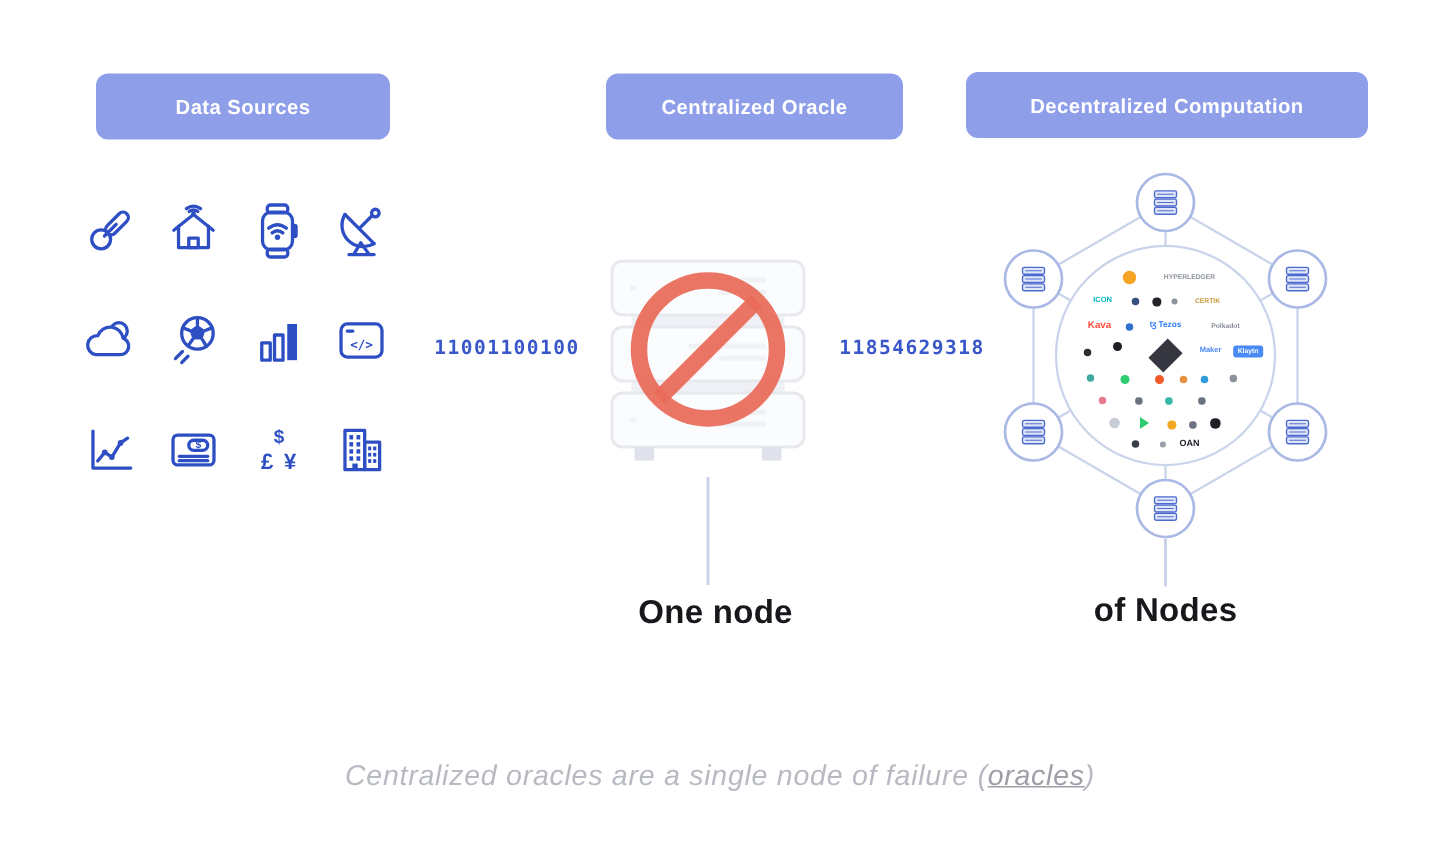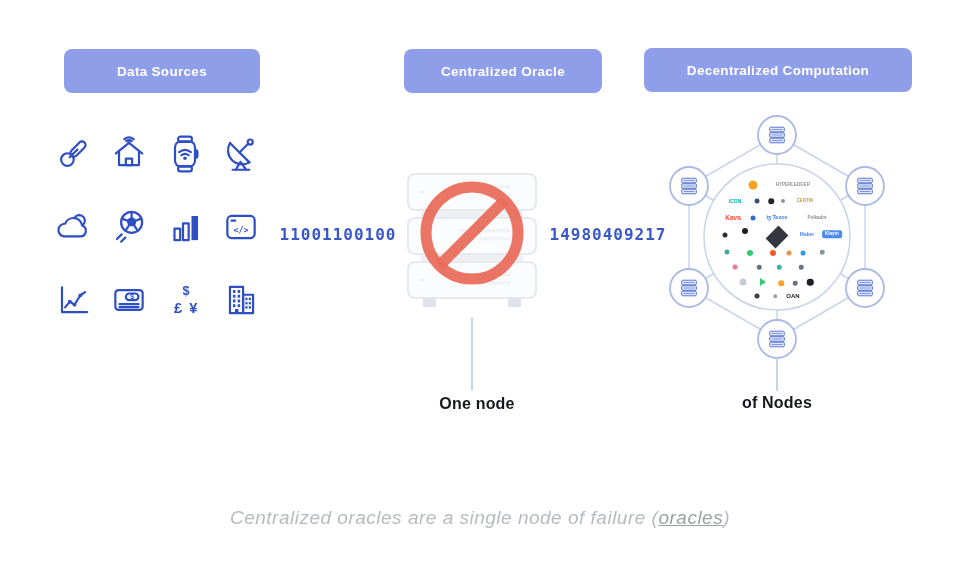--- a/index.html
+++ b/index.html
@@ -14,27 +14,27 @@
   
   .ds-grid{position:absolute;left:52px;top:133px;display:grid;
            grid-template-columns:repeat(4,42px);column-gap:14px;row-gap:31px;}
   .ds-icon{width:42px;height:42px;}
   .stk{stroke:var(--icon-blue,#2e4fc4);fill:none;stroke-width:2.1;stroke-linecap:round;stroke-linejoin:round;}
   .stkw{stroke:var(--icon-blue,#2e4fc4);fill:#fff;stroke-width:2.1;stroke-linecap:round;stroke-linejoin:round;}
   .fil{fill:var(--icon-blue,#2e4fc4);stroke:none;}
 
   
   .bin{position:absolute;font-family:"DejaVu Sans Mono",monospace;font-weight:bold;
-       font-size:16px;letter-spacing:1px;color:var(--binary-blue,#3a57c9);text-align:center;}
+       font-size:13px;letter-spacing:1px;color:var(--binary-blue,#3a57c9);text-align:center;}
 
   
   .vline{position:absolute;width:2px;background:var(--line-blue,#c9d3ea);}
 
   
-  .biglabel{position:absolute;font-size:16px;font-weight:bold;color:var(--label-black,#16181c);
+  .biglabel{position:absolute;font-size:22px;font-weight:bold;color:var(--label-black,#16181c);
             text-align:center;letter-spacing:.2px;line-height:1.25;}
 
   
   .tray{fill:var(--server-fill,#fbfcfd);stroke:var(--server-stroke,#e7e9ee);stroke-width:2;}
   .tray-detail{fill:#f0f2f6;stroke:none;}
   .tray-conn{fill:#eef0f6;stroke:none;}
   .foot{fill:#dfe2ea;stroke:none;}
   .ban{stroke:var(--ban-red,#e96a58);fill:none;stroke-width:11;opacity:.93;}
 
   
@@ -185,21 +185,21 @@
             <rect x="27.4" y="21.8" width="2" height="2.4"></rect>
           <rect x="24.2" y="25.8" width="2" height="2.4"></rect>
             <rect x="27.4" y="25.8" width="2" height="2.4"></rect>
           <rect x="14.2" y="28.6" width="3.4" height="3.9"></rect>
         </g>
       </svg>
     </div>
   </div>
 
   <div class="bin" style="left:272px;top:225px;width:132px;">11001100100</div>
-  <div class="bin" style="left:540px;top:225px;width:136px;">14980409217</div>
+  <div class="bin" style="left:540px;top:225px;width:136px;">11854629318</div>
 
   <svg style="position:absolute;left:397px;top:168px;" width="150" height="150" viewBox="0 0 150 150">
     <rect class="tray-conn" x="24" y="40" width="102" height="14"></rect>
     <rect class="tray-conn" x="24" y="84" width="102" height="14"></rect>
     <g>
       <rect class="tray" x="11" y="6" width="128" height="36" rx="7"></rect>
       <circle class="tray-detail" cx="25" cy="24" r="2"></circle>
       <rect class="tray-detail" x="62" y="17" width="52" height="3.5" rx="1.7"></rect>
       <rect class="tray-detail" x="82" y="25" width="32" height="3.5" rx="1.7"></rect>
     </g>

